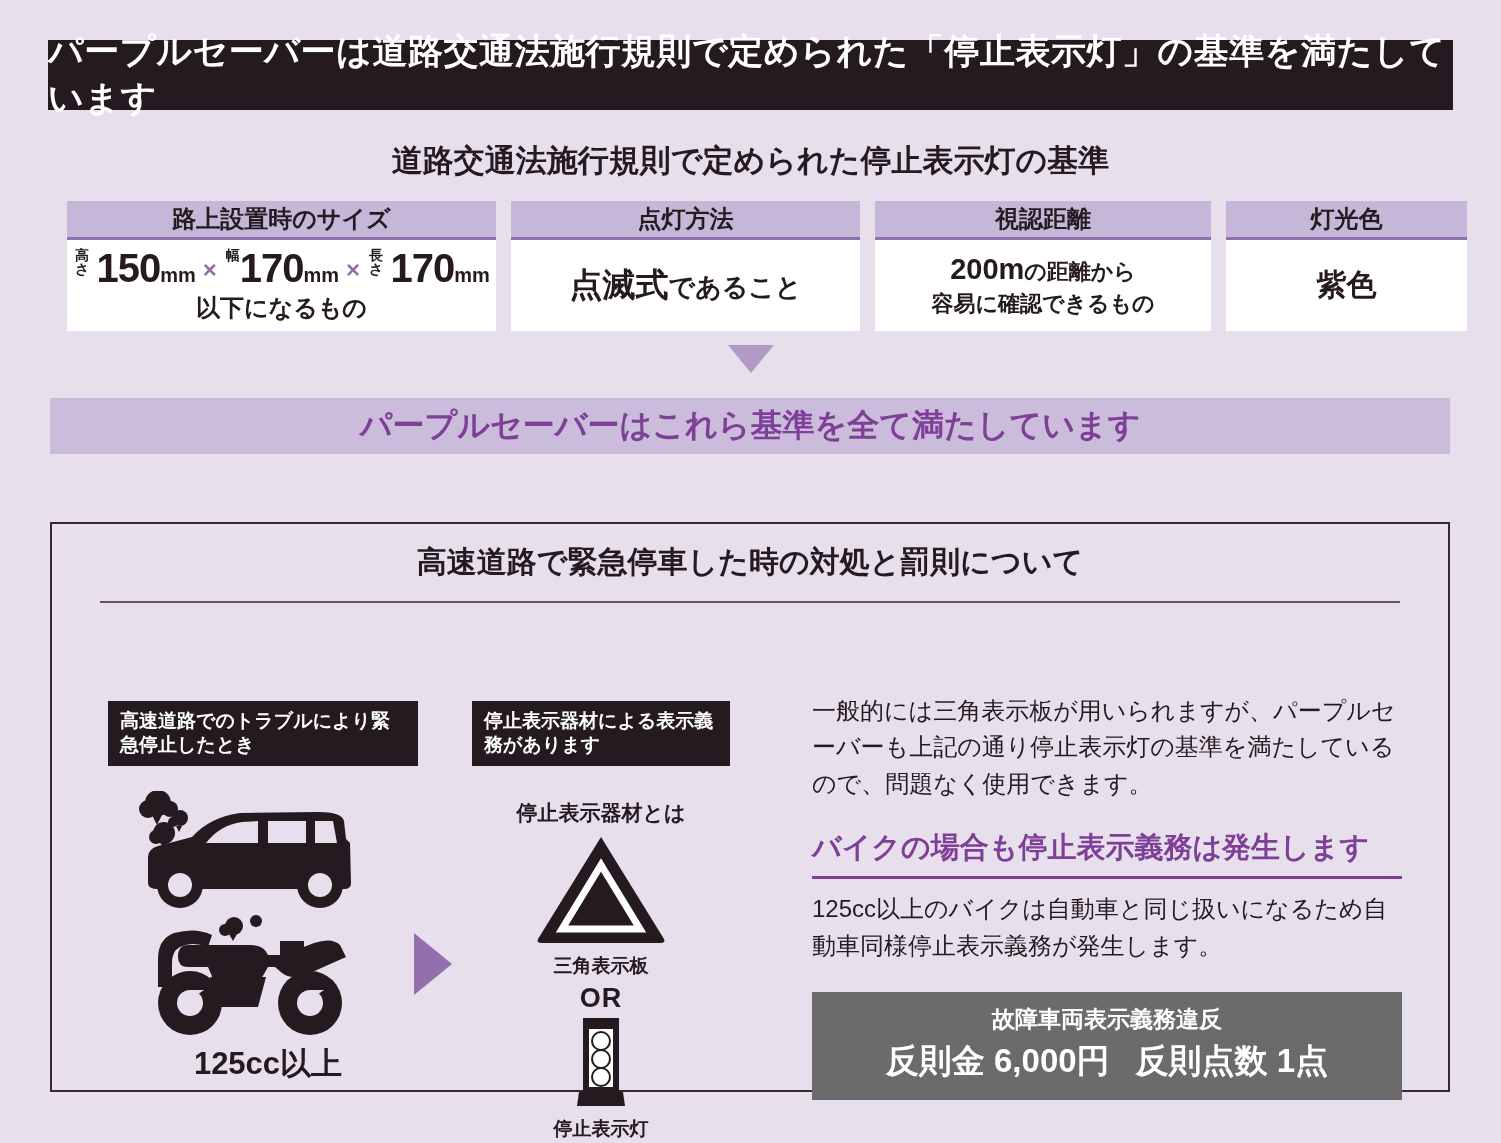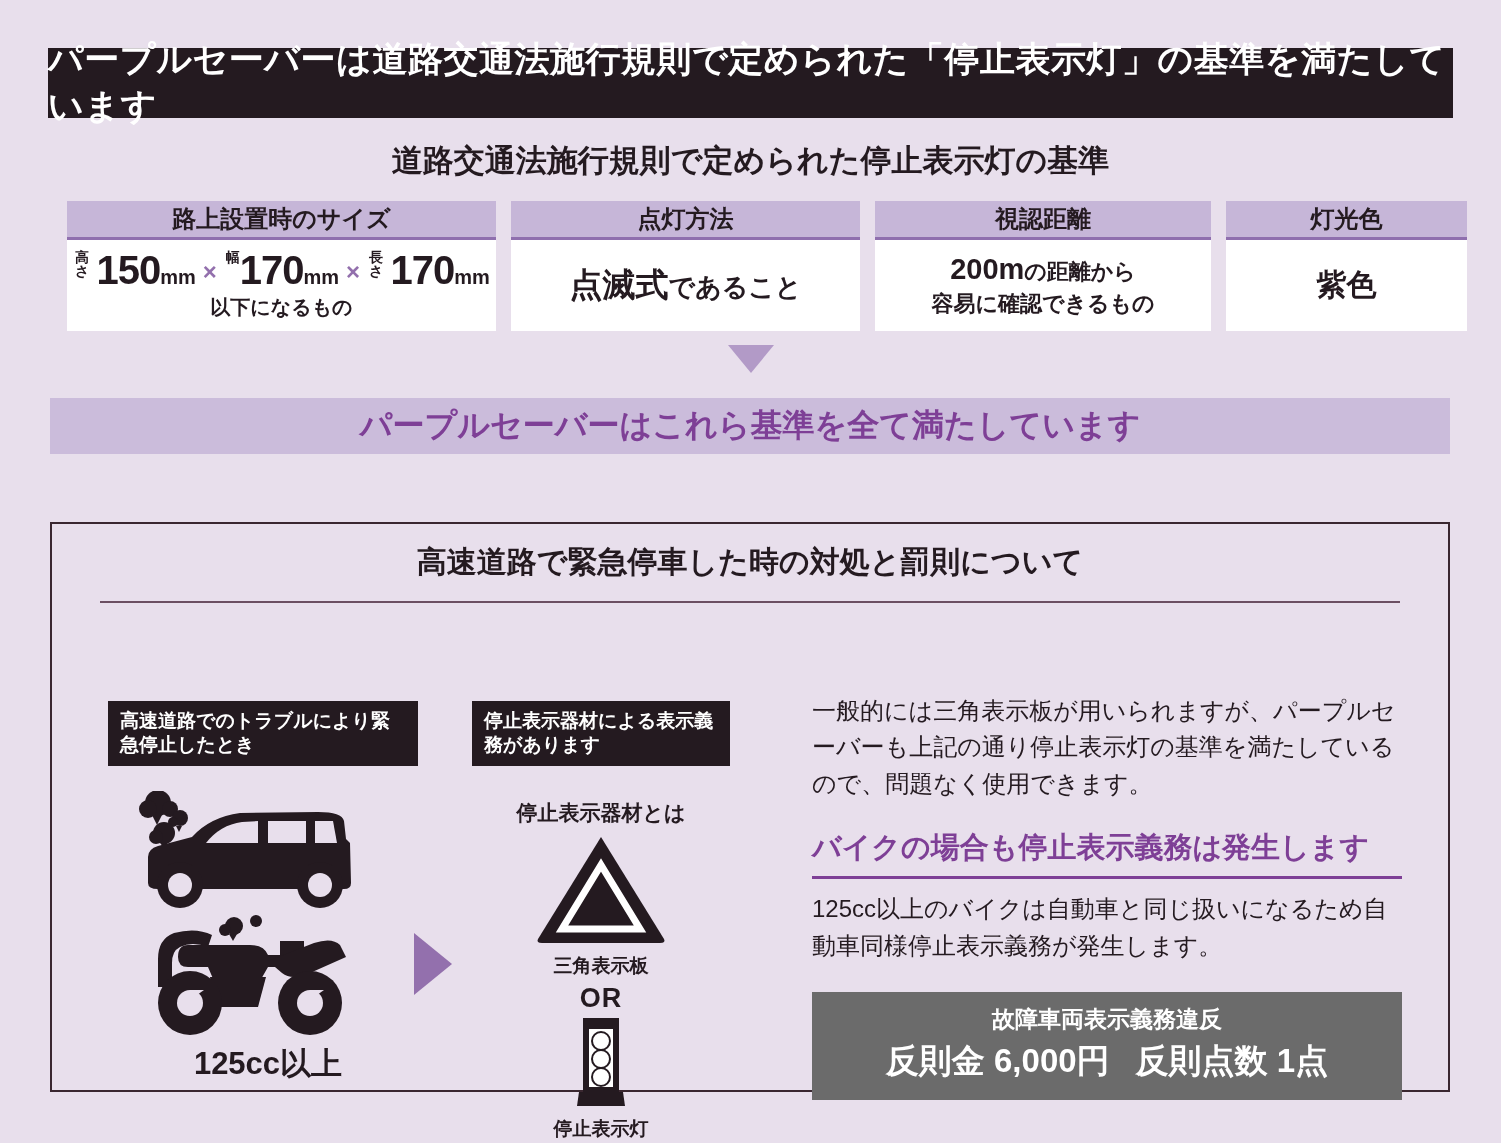--- a/index.html
+++ b/index.html
@@ -14,21 +14,21 @@
     font-family: "Liberation Sans", "DejaVu Sans", sans-serif;
     color: #241a20;
     overflow: hidden;
     position: relative;
   }
 
   
   .title-bar {
     position: absolute;
     left: 48px;
-    top: 48px;
+    top: 40px;
     width: 1405px;
     height: 70px;
     background: #241a20;
     color: #ffffff;
     display: flex;
     align-items: center;
     justify-content: center;
     font-size: 35px;
     font-weight: bold;
     letter-spacing: 0.5px;
@@ -118,21 +118,21 @@
     font-size: 20px;
     font-weight: bold;
   }
   .dim-x {
     font-size: 24px;
     color: #9370ad;
     padding: 0 5px 6px 5px;
     font-weight: bold;
   }
   .dims-note {
-    font-size: 20px;
+    font-size: 24px;
     font-weight: bold;
     margin-top: 4px;
   }
 
   .mode-text { font-size: 33px; font-weight: bold; white-space: nowrap; }
   .mode-text .small { font-size: 26px; }
 
   .dist-line1 { font-size: 29px; font-weight: bold; white-space: nowrap; }
   .dist-line1 .small { font-size: 22px; }
   .dist-line2 { font-size: 22px; font-weight: bold; white-space: nowrap; margin-top: 2px; }

